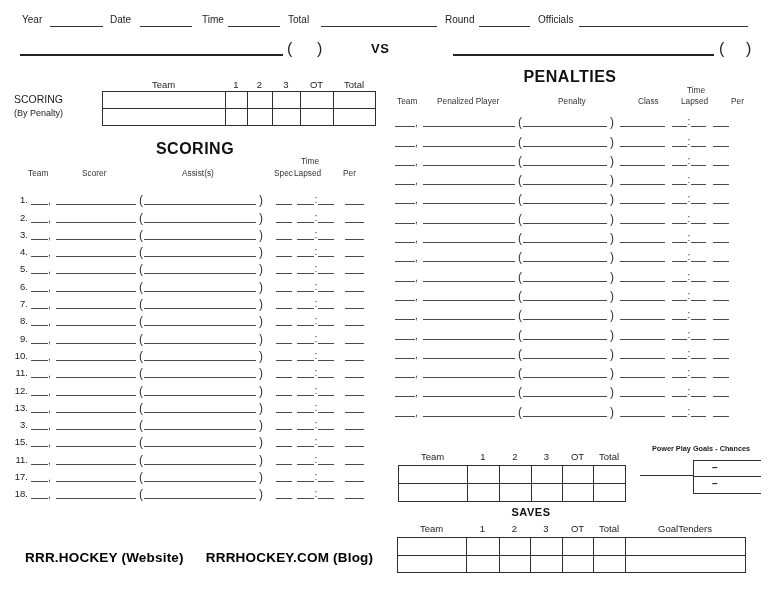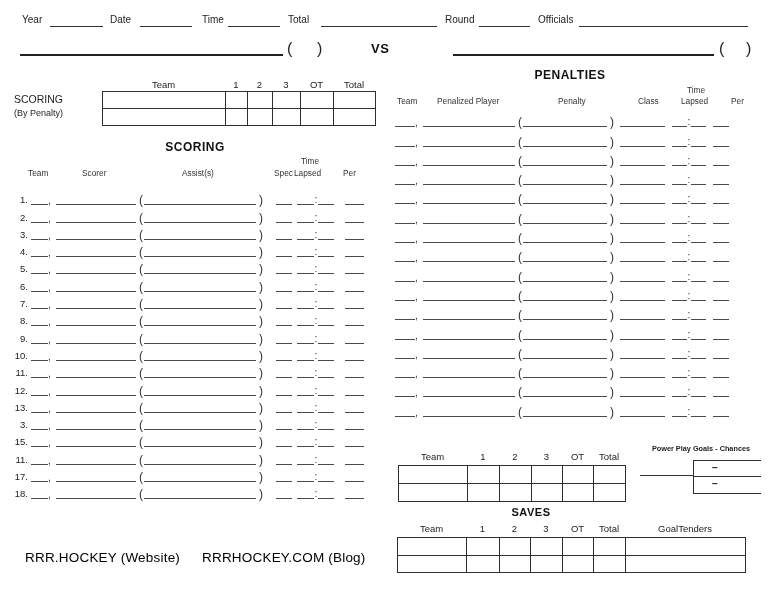--- a/index.html
+++ b/index.html
@@ -7,21 +7,21 @@
     position:relative;width:768px;height:593px;background:#ffffff;
     font-family:"Liberation Sans", sans-serif;color:#1c1c1c;overflow:hidden;
   }
   .abs{position:absolute;}
   .lbl{font-size:10px;color:#222;}
   .ul{display:inline-block;border-bottom:1.4px solid #4a4a4a;height:9px;}
   .rule{position:absolute;border-bottom:1.5px solid #333;height:0;}
   .rule.thick{border-bottom-width:2px;border-bottom-color:#222;}
   .paren{font-size:12px;color:#333;line-height:10px;}
   .bigparen{font-size:16px;color:#222;}
-  .title{font-weight:bold;font-size:12px;letter-spacing:.5px;color:#111;text-align:center;}
+  .title{font-weight:bold;font-size:16px;letter-spacing:.5px;color:#111;text-align:center;}
   .smallhdr{font-size:8.3px;color:#333;}
   .vs{font-weight:bold;font-size:13px;color:#111;letter-spacing:.5px;}
   
   table.grid{border-collapse:collapse;position:absolute;table-layout:fixed;}
   table.grid td{border:1.4px solid #2e2e2e;padding:0;}
   .colhdrs{position:absolute;display:flex;}
   .colhdrs span{display:inline-block;text-align:center;font-size:9.5px;color:#222;}
   
   .rows{position:absolute;}
   .s-row{display:flex;align-items:flex-end;height:17.3px;}
@@ -40,21 +40,21 @@
   .s-row .paren{margin-left:3px;margin-right:1px;}
   
   .p-team{width:20px;}
   .p-player{width:92px;margin-left:4px;}
   .p-penalty{width:84px;}
   .p-class{width:45px;margin-left:5px;}
   .p-min{width:15px;margin-left:7px;}
   .p-sec{width:15px;}
   .p-per{width:16px;margin-left:7px;}
   .p-row .paren{margin-left:3px;margin-right:1px;}
-  .footer{position:absolute;left:25px;top:550px;font-weight:normal;font-size:13.5px;color:#000;letter-spacing:.2px;}
+  .footer{position:absolute;left:25px;top:550px;font-weight:bold;font-size:13.5px;color:#000;letter-spacing:.2px;}
   .footer span{margin-right:18px;}
   
   .pp-label{position:absolute;left:638px;top:444px;width:126px;text-align:center;
             font-size:7.3px;font-weight:bold;color:#222;}
   .pp-stem{position:absolute;left:640px;top:475px;width:53px;border-top:1.5px solid #2e2e2e;}
   .pp-box{position:absolute;left:693px;top:460px;width:67px;height:32px;
           border-left:1.5px solid #2e2e2e;border-top:1.5px solid #2e2e2e;border-bottom:1.5px solid #2e2e2e;}
   .pp-cell{height:15px;font-size:10px;font-weight:bold;color:#222;padding-left:18px;line-height:14px;}
   .pp-cell.first{border-bottom:1.5px solid #2e2e2e;}
   .two-line{line-height:11px;text-align:center;}

